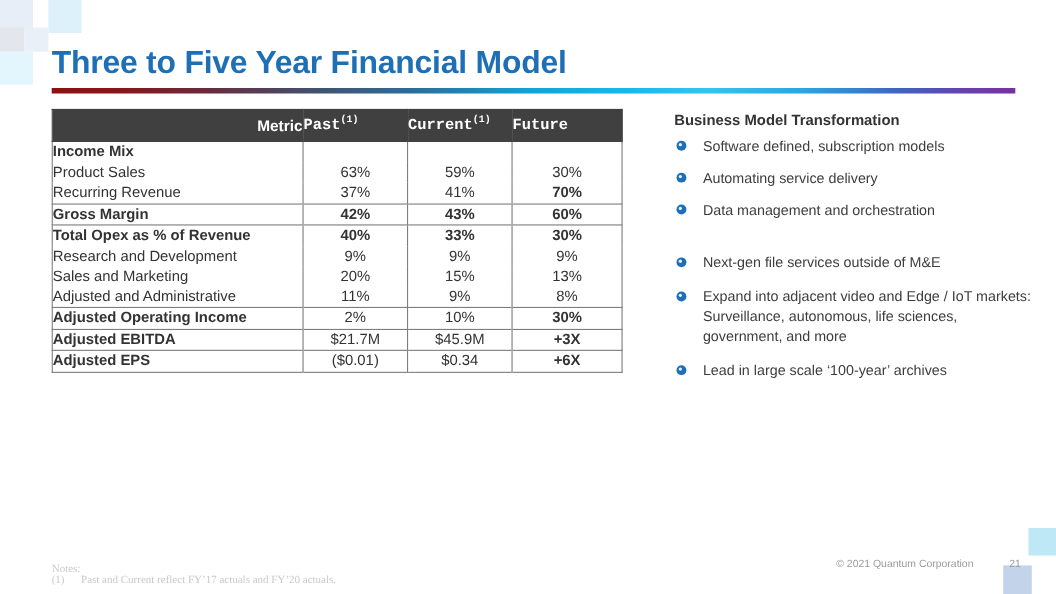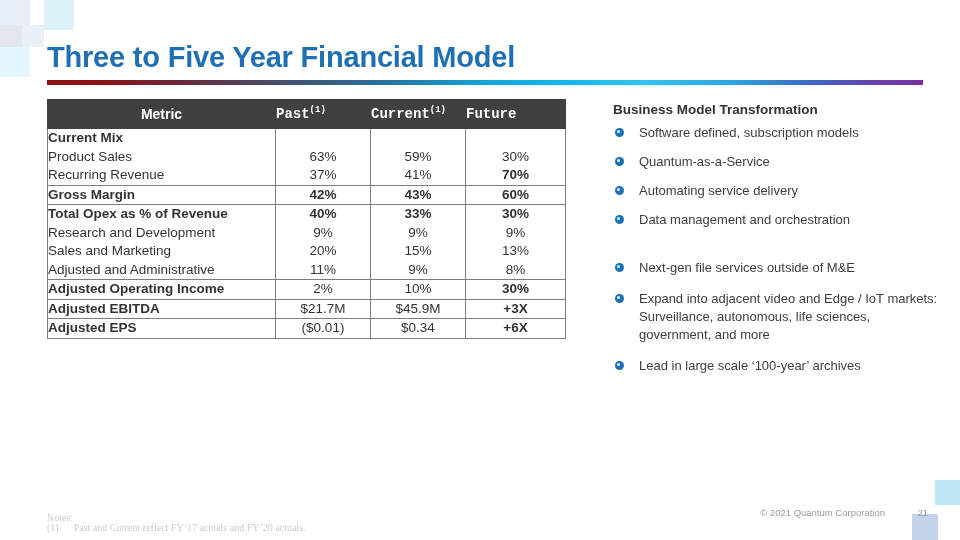--- a/index.html
+++ b/index.html
@@ -36,21 +36,21 @@
   #fin-table th,#fin-table td{
     padding:0;vertical-align:middle;
     font-size:13.5px;color:#333333;
   }
   #fin-table thead th{
     background:#404040;color:#ffffff;
     font-weight:bold;font-size:14px;
     height:28px;line-height:28px;
     border:1px solid #404040;
   }
-  th.c-metric{text-align:center;padding-left:11px;}
+  th.c-metric{text-align:right;padding-left:11px;}
   th.c-num{text-align:left;font-family:Liberation Mono, monospace;}
 
   .grp{border:1px solid #7d7d7d;}
   .grp td{
     border:none;
     height:18.5px;line-height:18.5px;
   }
   td.m{ text-align:left; }
   td.n{ text-align:center; border-left:1px solid #7d7d7d !important; }
 
@@ -136,21 +136,21 @@
     <tr>
       <th class="c-metric"><span>Metric</span></th>
       <th class="c-num"><span>Past</span><span class="sup">(1)</span></th>
       <th class="c-num"><span>Current</span><span class="sup">(1)</span></th>
       <th class="c-num"><span>Future</span></th>
     </tr>
   </thead>
 
   <tbody class="grp">
     <tr class="pad-top">
-      <td class="m lbl-bold">Current Mix</td>
+      <td class="m lbl-bold">Income Mix</td>
       <td class="n val-plain"></td>
       <td class="n val-plain"></td>
       <td class="n val-plain"></td>
     </tr>
     <tr>
       <td class="m lbl-sub">Product Sales</td>
       <td class="n val-plain">63%</td>
       <td class="n val-plain">59%</td>
       <td class="n val-plain">30%</td>
     </tr>
@@ -225,21 +225,20 @@
     </tr>
   </tbody>
 </table>
 
 <div id="right-panel">
 
   <div id="sec-bmt">
     <div class="sec-head">Business Model Transformation</div>
     <ul class="blist">
       <li><span class="bullet"></span><span>Software defined, subscription models</span></li>
-      <li><span class="bullet"></span><span>Quantum-as-a-Service</span></li>
       <li><span class="bullet"></span><span>Automating service delivery</span></li>
       <li><span class="bullet"></span><span>Data management and orchestration</span></li>
     </ul>
   </div>
 
   <div id="sec-tam">
     <ul class="blist">
       <li><span class="bullet"></span><span>Next-gen file services outside of M&amp;E</span></li>
       <li><span class="bullet"></span><span>Expand into adjacent video and Edge / IoT markets:  Surveillance, autonomous, life sciences, government, and more</span></li>
       <li><span class="bullet"></span><span>Lead in large scale ‘100-year’ archives</span></li>

